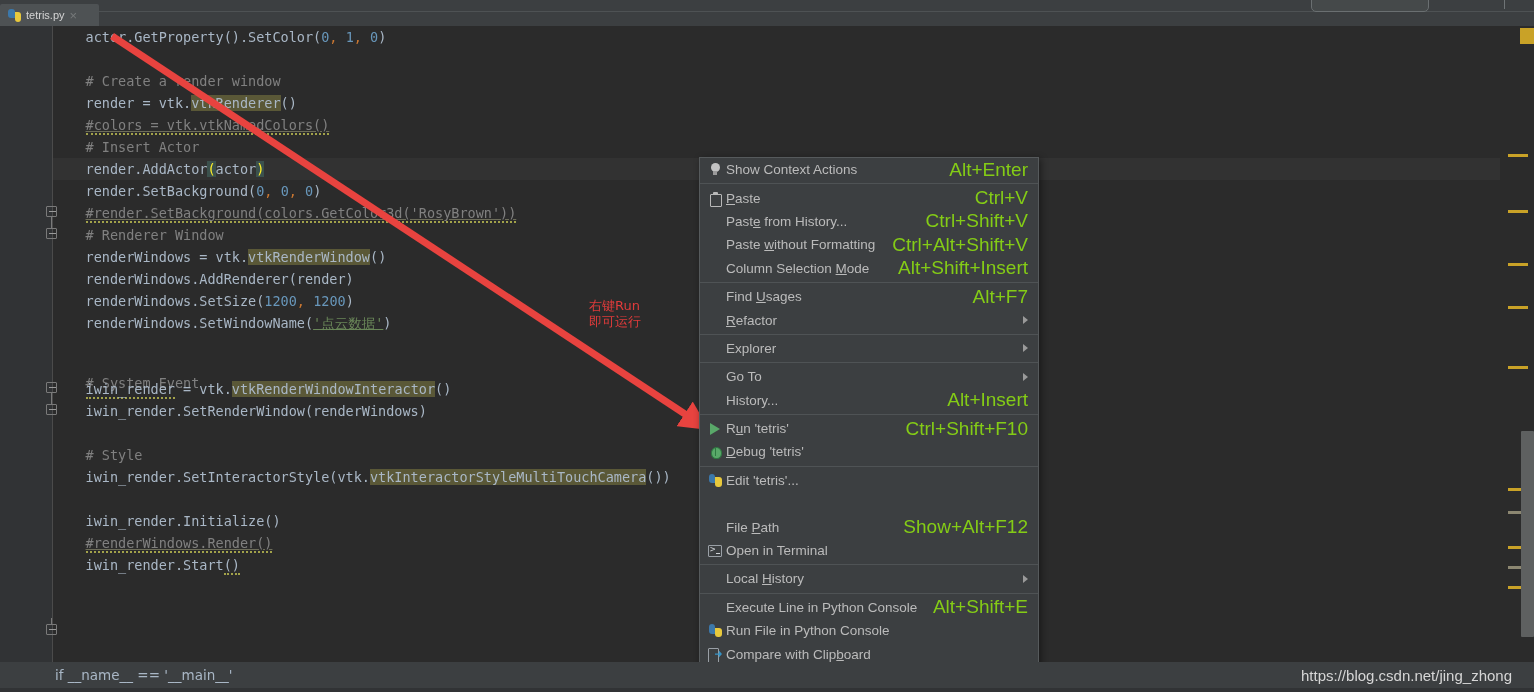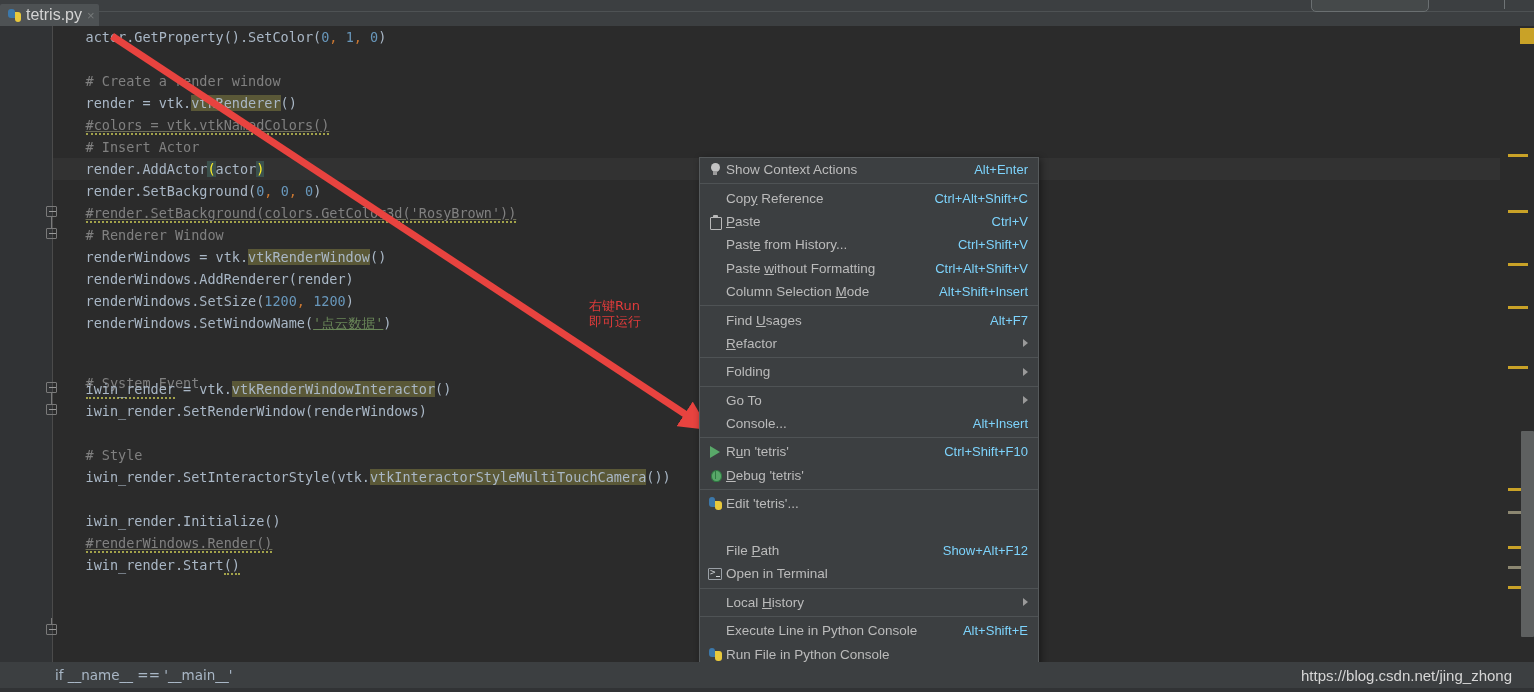--- a/index.html
+++ b/index.html
@@ -34,21 +34,21 @@
     position: absolute; left: 0; top: 0; width: 160px; height: 26px;
   }
   .tab {
     position: absolute; left: 0; top: 4px;
     width: 99px; height: 22px;
     background: #4e5254;
     display: flex; align-items: center; gap: 5px;
     padding: 0 6px 0 8px;
     border-top-left-radius: 2px; border-top-right-radius: 2px;
   }
-  .tab-label { font-size: 16px; color: #d4d4d4; white-space: nowrap; }
+  .tab-label { font-size: 11px; color: #d4d4d4; white-space: nowrap; }
   .tab-close { font-size: 13px; color: #76797a; line-height: 1; }
   .py-ico { width: 13px; height: 13px; position: relative; flex: 0 0 13px; }
   .py-ico::before, .py-ico::after {
     content: ""; position: absolute; width: 6.5px; height: 9.5px;
   }
   .py-ico::before {
     left: 0; top: 0; background: #3c78aa;
     border-radius: 3px 3px 0 3px;
   }
   .py-ico::after {
@@ -156,21 +156,21 @@
     position: relative; display: flex; align-items: center;
     height: 23.4px; padding: 0 10px 0 4px;
     font-size: 13.5px; color: #bbbbbb; white-space: nowrap;
   }
   .mi .ico {
     width: 22px; height: 16px; flex: 0 0 22px;
     display: flex; align-items: center; justify-content: center;
   }
   .mi .lab { flex: 1 1 auto; }
   .mi .lab u { text-decoration: underline; }
-  .mi .acc { color: #7dd3fc; font-size: 13px; padding-left: 14px; }
+  .mi .acc { color: #84cc16; font-size: 19px; padding-left: 14px; }
   .mi .arrow {
     width: 0; height: 0; margin-left: 10px;
     border-left: 5px solid #9a9a9a;
     border-top: 4px solid transparent; border-bottom: 4px solid transparent;
   }
   .sep { height: 1px; background: #4f5355; margin: 2px 0; }
 
   
   .ic-bulb { width: 9px; height: 13px; position: relative; }
   .ic-bulb::before {
@@ -377,25 +377,20 @@
   <div class="ctxmenu" id="ctxmenu">
       <div class="mi">
         <span class="ico">
           <span class="ic-bulb"></span>
         </span>
         <span class="lab">Show Context Actions</span>
         <span class="acc">Alt+Enter</span>
       </div>
       <div class="sep"></div>
       <div class="mi">
-        <span class="ico"></span>
-        <span class="lab">Cop<u>y</u> Reference</span>
-        <span class="acc">Ctrl+Alt+Shift+C</span>
-      </div>
-      <div class="mi">
         <span class="ico">
           <span class="ic-clip"></span>
         </span>
         <span class="lab"><u>P</u>aste</span>
         <span class="acc">Ctrl+V</span>
       </div>
       <div class="mi">
         <span class="ico"></span>
         <span class="lab">Past<u>e</u> from History...</span>
         <span class="acc">Ctrl+Shift+V</span>
@@ -417,32 +412,32 @@
         <span class="acc">Alt+F7</span>
       </div>
       <div class="mi">
         <span class="ico"></span>
         <span class="lab"><u>R</u>efactor</span>
         <span class="arrow"></span>
       </div>
       <div class="sep"></div>
       <div class="mi">
         <span class="ico"></span>
-        <span class="lab">Folding</span>
+        <span class="lab">Explorer</span>
         <span class="arrow"></span>
       </div>
       <div class="sep"></div>
       <div class="mi">
         <span class="ico"></span>
         <span class="lab">Go To</span>
         <span class="arrow"></span>
       </div>
       <div class="mi">
         <span class="ico"></span>
-        <span class="lab">Console...</span>
+        <span class="lab">History...</span>
         <span class="acc">Alt+Insert</span>
       </div>
       <div class="sep"></div>
       <div class="mi">
         <span class="ico">
           <span class="ic-play"></span>
         </span>
         <span class="lab">R<u>u</u>n 'tetris'</span>
         <span class="acc">Ctrl+Shift+F10</span>
       </div>

